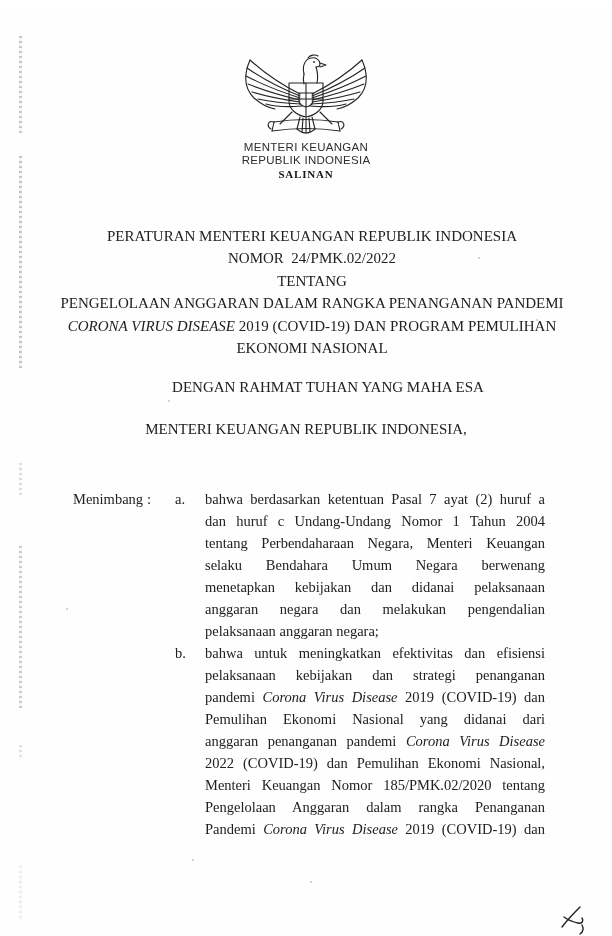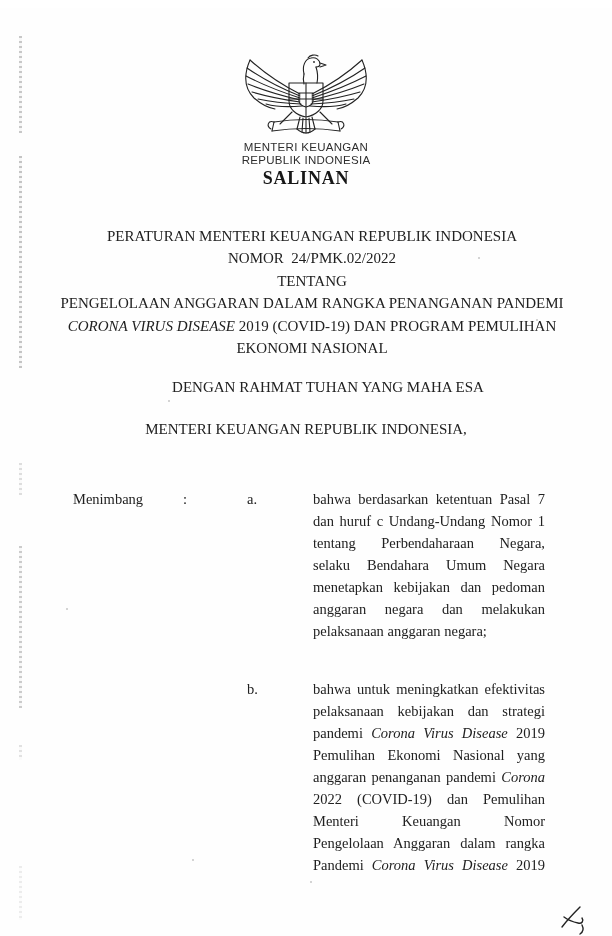--- a/index.html
+++ b/index.html
@@ -16,29 +16,29 @@
       rgba(110,110,110,.5) 0 2px, rgba(170,170,170,.1) 2px 5px);
   }
   .speck { position:absolute; width:2px; height:2px; border-radius:50%;
            background:#9a9a9a; opacity:.55; }
   .center { position:absolute; left:0; right:0; text-align:center; }
   .emblem { position:absolute; top:46px; left:50%; transform:translateX(-50%); }
   .ministry {
     top:133px; font-family:"Liberation Sans",sans-serif;
     font-size:11.5px; line-height:13px; letter-spacing:.3px; color:#2e2e2e;
   }
-  .salinan { top:160px; font-size:18px; font-weight:bold; letter-spacing:.8px; color:#171717; }
+  .salinan { top:160px; font-size:11px; font-weight:bold; letter-spacing:.8px; color:#171717; }
   .title { top:217px; font-size:15px; line-height:22.4px; }
   .title-line { white-space:pre-wrap;padding-left:12px; }
   .invocation { top:371px; font-size:15px;padding-left:44px; }
   .authority { top:413px; font-size:15px; }
   .considerations {
     position:absolute; left:73px; top:480px; width:472px;
     display:grid; grid-template-columns:74px 28px 30px 1fr;
-    font-size:14.5px; line-height:22px;gap:36px;
+    font-size:14.5px; line-height:22px;
   }
   .c-label   { grid-column:1; grid-row:1; }
   .c-colon   { grid-column:2; grid-row:1; }
   .c-letter-a{ grid-column:3; grid-row:1; }
   .c-text-a  { grid-column:4; grid-row:1; }
   .c-letter-b{ grid-column:3; grid-row:2; }
   .c-text-b  { grid-column:4; grid-row:2; }
   .line { text-align:justify; text-align-last:justify; height:22px; overflow:hidden; }
   .line.last { text-align-last:left; }
   .website {
@@ -147,21 +147,21 @@
 
   <section class="considerations">
     <div class="c-label">Menimbang</div>
     <div class="c-colon">:</div>
     <div class="c-letter-a">a.</div>
     <div class="c-text-a">
         <div class="line">bahwa berdasarkan ketentuan Pasal 7 ayat (2) huruf a</div>
         <div class="line">dan huruf c Undang-Undang Nomor 1 Tahun 2004</div>
         <div class="line">tentang Perbendaharaan Negara, Menteri Keuangan</div>
         <div class="line">selaku Bendahara Umum Negara berwenang</div>
-        <div class="line">menetapkan kebijakan dan pedoman pelaksanaan</div>
+        <div class="line">menetapkan kebijakan dan didanai pelaksanaan</div>
         <div class="line">anggaran negara dan melakukan pengendalian</div>
         <div class="line last">pelaksanaan anggaran negara;</div>
       </div>
     <div class="c-letter-b">b.</div>
     <div class="c-text-b">
         <div class="line">bahwa untuk meningkatkan efektivitas dan efisiensi</div>
         <div class="line">pelaksanaan kebijakan dan strategi penanganan</div>
         <div class="line">pandemi <i>Corona Virus Disease</i> 2019 (COVID-19) dan</div>
         <div class="line">Pemulihan Ekonomi Nasional yang didanai dari</div>
         <div class="line">anggaran penanganan pandemi <i>Corona Virus Disease</i></div>

